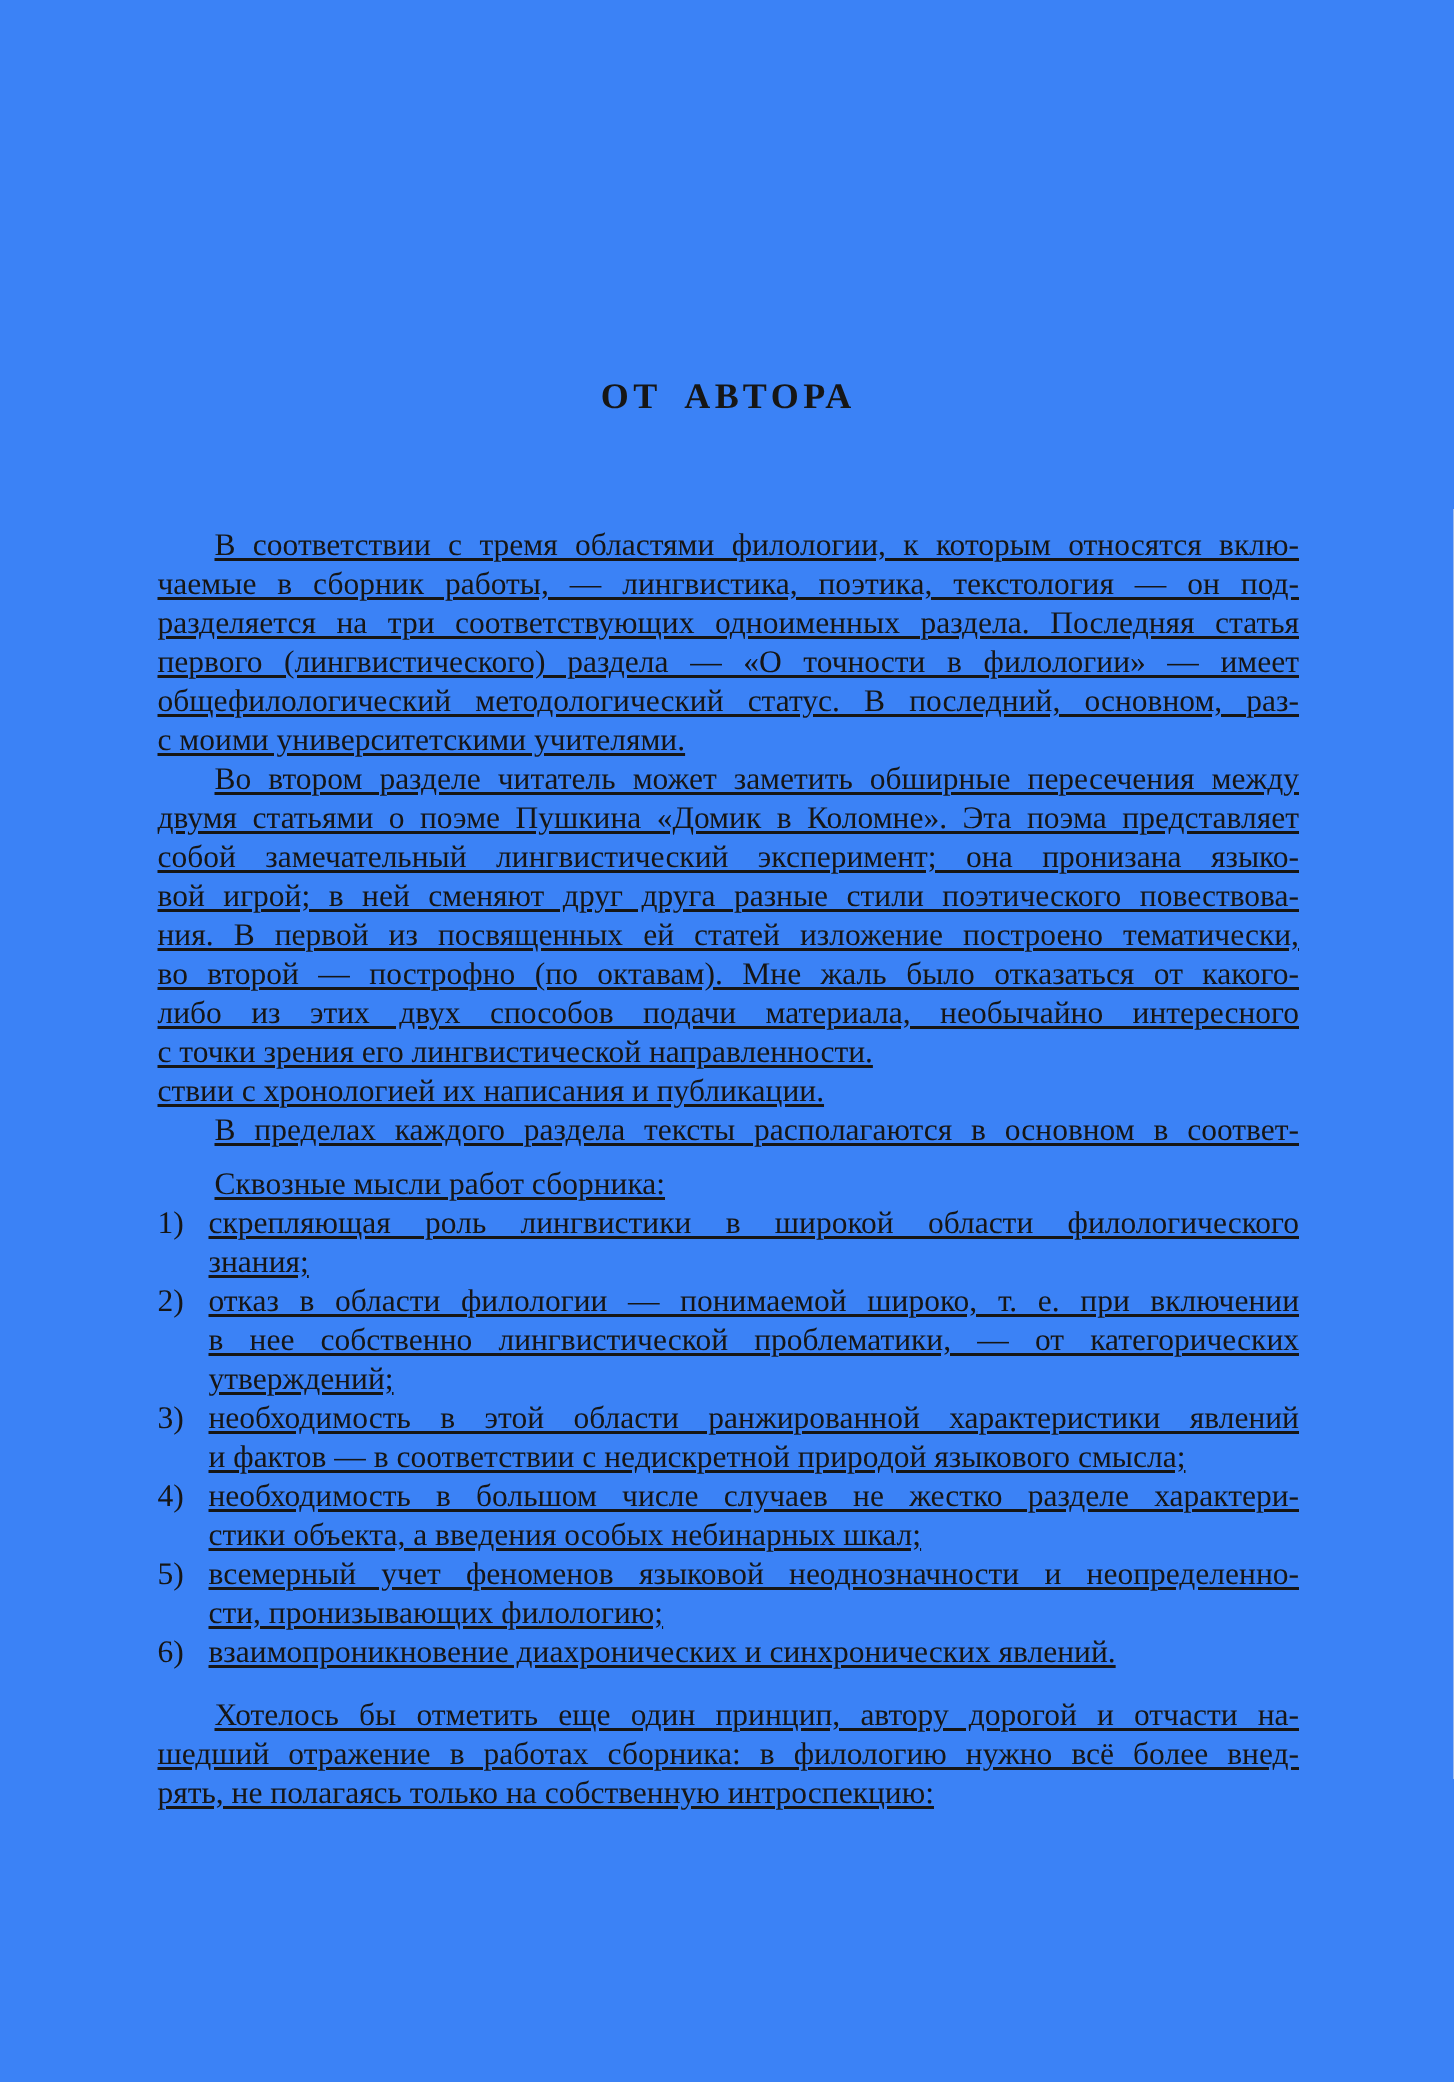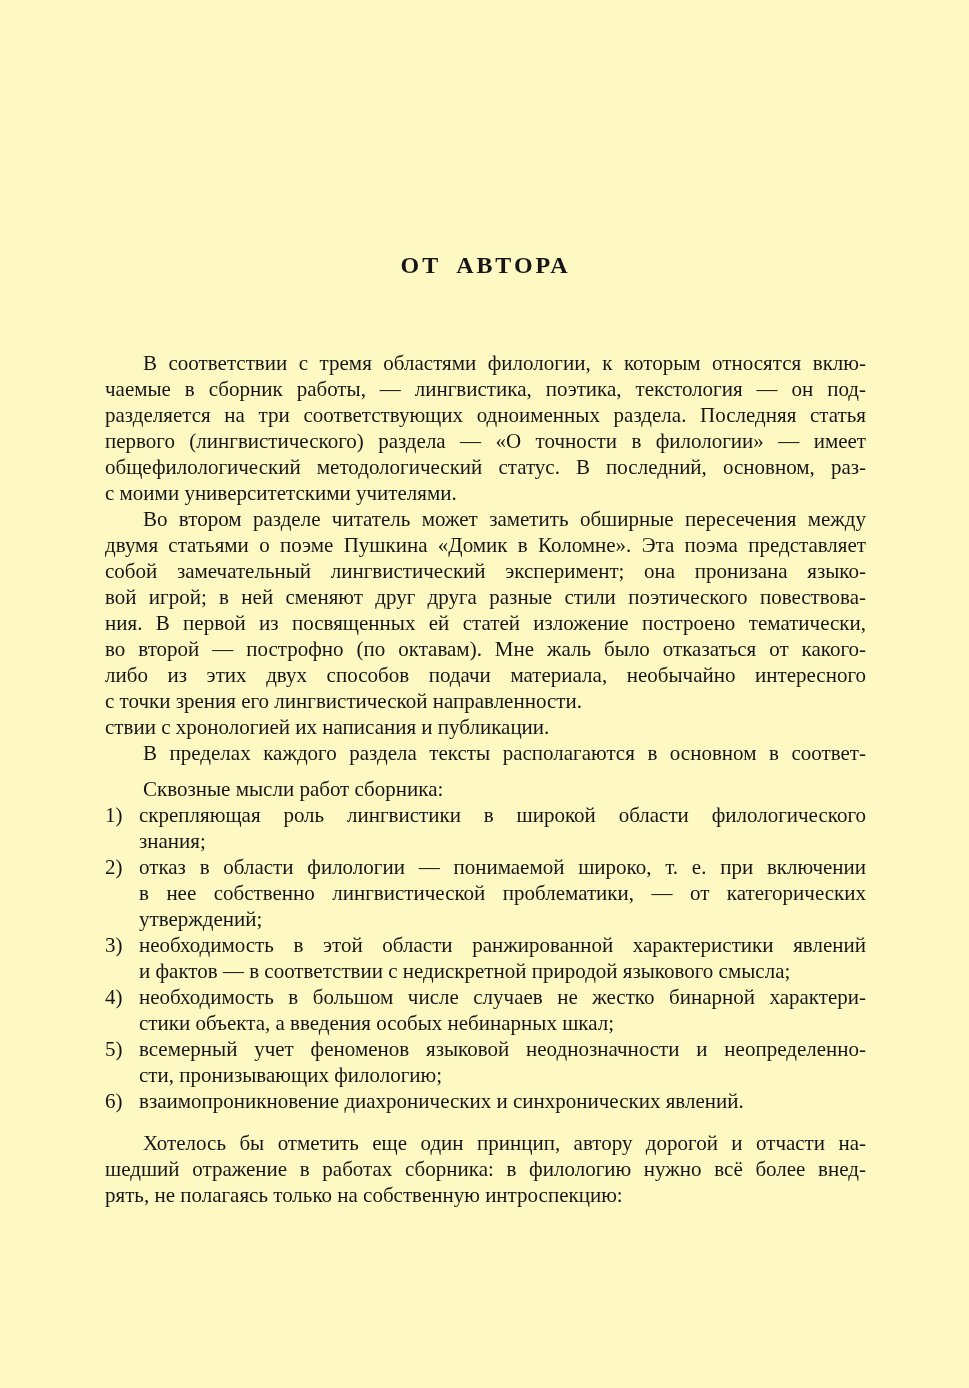--- a/index.html
+++ b/index.html
@@ -4,21 +4,21 @@
 <style>
   html, body {
     margin: 0;
     padding: 0;
     background: #e8e8e8;
   }
   .page {
     position: relative;
     width: 969px;
     height: 1388px;
-    background: #fef9c3;
+    background: #3b82f6;
     color: #161616;
     font-family: "Liberation Serif", "DejaVu Serif", serif;
     overflow: hidden;
     margin: 0 auto;
   }
   .text-block {
     position: absolute;
     left: 105px;
     top: 250px;
     width: 761px;
@@ -30,20 +30,21 @@
     font-weight: 700;
     letter-spacing: 3px;
     word-spacing: 6px;
     text-align: center;
   }
   .line {
     font-size: 21px;
     line-height: 26px;
     text-align: left;
     white-space: normal;
+    text-decoration: underline;
   }
   .line.j {
     text-align: justify;
     text-align-last: justify;
     text-justify: inter-word;
   }
   .indent {
     text-indent: 38px;
   }
   .list-intro {
@@ -125,21 +126,21 @@
         <div class="li-num">3)</div>
         <div class="li-body">
           <div class="line j">необходимость в этой области ранжированной характеристики явлений</div>
           <div class="line">и фактов — в соответствии с недискретной природой языкового смысла;</div>
         </div>
       </div>
 
       <div class="list-item">
         <div class="li-num">4)</div>
         <div class="li-body">
-          <div class="line j">необходимость в большом числе случаев не жестко бинарной характери-</div>
+          <div class="line j">необходимость в большом числе случаев не жестко разделе характери-</div>
           <div class="line">стики объекта, а введения особых небинарных шкал;</div>
         </div>
       </div>
 
       <div class="list-item">
         <div class="li-num">5)</div>
         <div class="li-body">
           <div class="line j">всемерный учет феноменов языковой неоднозначности и неопределенно-</div>
           <div class="line">сти, пронизывающих филологию;</div>
         </div>

